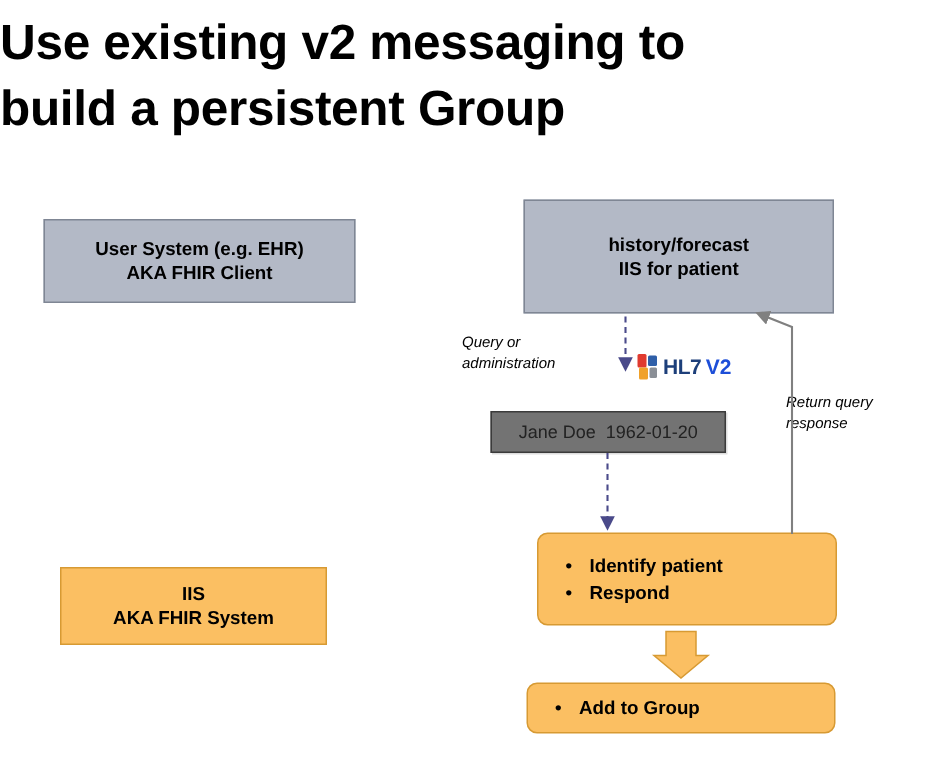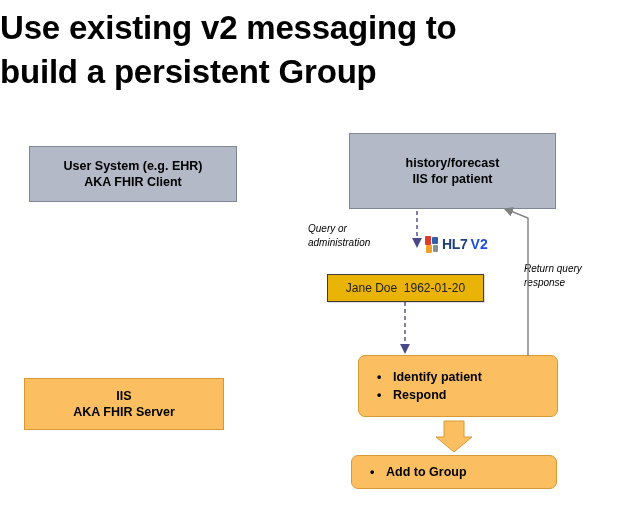--- a/index.html
+++ b/index.html
@@ -53,23 +53,23 @@
     font-size: 12.5px;
   }
 
   #user-system-box {
     left: 29px;
     top: 146px;
     width: 208px;
     height: 56px;
   }
   #iis-box {
-    left: 24px;
+    left: 40px;
     top: 378px;
-    width: 200px;
+    width: 178px;
     height: 52px;
   }
   #record-vaccine-box {
     left: 349px;
     top: 133px;
     width: 207px;
     height: 76px;
   }
   #identify-respond-box {
     left: 358px;
@@ -182,21 +182,21 @@
     color: #1d4ed8;
     margin-left: 3px;
   }
 
   #patient-chip {
     position: absolute;
     left: 327px;
     top: 274px;
     width: 155px;
     height: 26px;
-    background: #eab308;
+    background: #737373;
     border: 1.5px solid #3b3b3b;
     display: flex;
     align-items: center;
     justify-content: center;
     box-shadow: 1px 1px 0 #dddddd;
   }
   #patient-chip .chip-text {
     font-size: 12px;
     color: #222222;
     white-space: pre;
@@ -221,21 +221,21 @@
   <div class="box box-gray" id="user-system-box">
     <div>
       <div>User System (e.g. EHR)</div>
       <div>AKA FHIR Client</div>
     </div>
   </div>
 
   <div class="box box-orange" id="iis-box">
     <div>
       <div>IIS</div>
-      <div>AKA FHIR Server</div>
+      <div>AKA FHIR System</div>
     </div>
   </div>
 
   <div class="box box-gray" id="record-vaccine-box">
     <div>
       <div>history/forecast</div>
       <div>IIS for patient</div>
     </div>
   </div>
 

